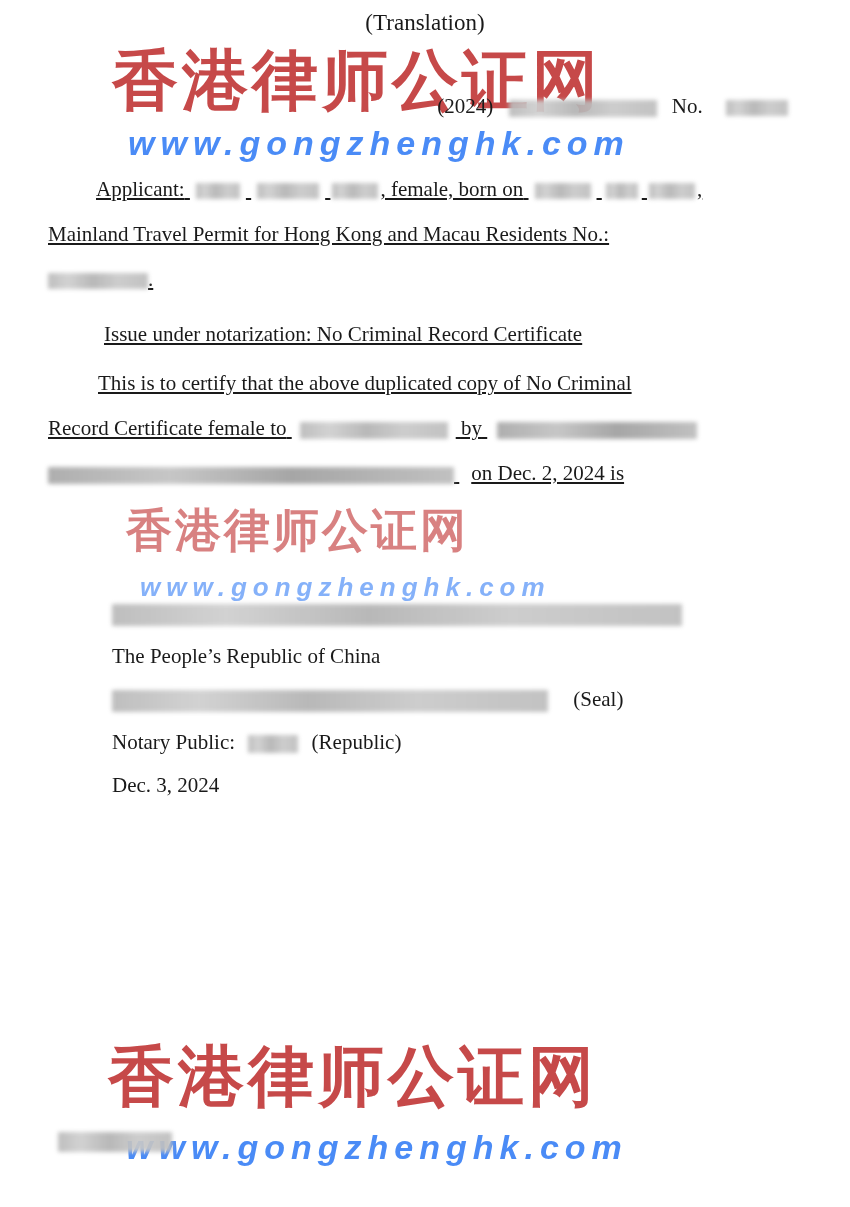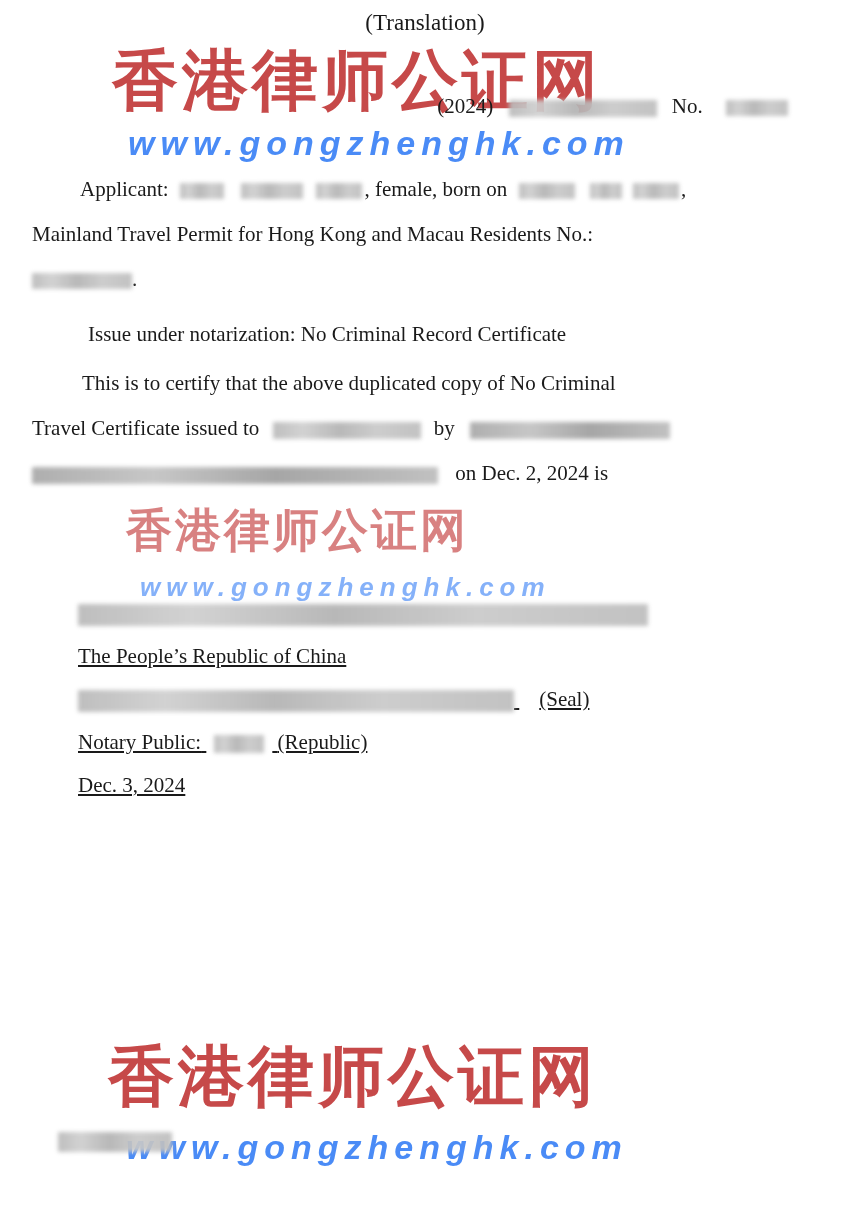--- a/index.html
+++ b/index.html
@@ -83,39 +83,39 @@
     margin-top: 10px;
   }
   .docnum {
     text-align: right;
     font-size: 21px;
     margin-top: 58px;
     padding-right: 62px;
   }
   .body-block {
     margin-top: 48px;
-    padding: 0 48px 0 32px;
+    padding: 0 48px 0 48px;
     font-size: 21px;
     line-height: 45px;
+    text-decoration: underline;
   }
   .para {
     text-align: justify;
     text-justify: inter-word;
     margin: 0;
   }
   .para.indent { text-indent: 50px; }
   .para.center-ish { padding-left: 56px; }
 
   .spacer-lg { height: 96px; }
 
   .sig-block {
-    padding-left: 78px;
+    padding-left: 112px;
     font-size: 21px;
     line-height: 43px;
-    text-decoration: underline;
   }
   .sig-line { white-space: nowrap; }
 
   .bottom-redact {
     position: absolute;
     left: 58px;
     top: 1132px;
   }
 </style>
 </head>
@@ -159,21 +159,21 @@
 
       <p class="para center-ish" style="margin-top:10px;">
         <span>Issue under notarization: No Criminal Record Certificate</span>
       </p>
 
       <p class="para indent" style="margin-top:4px;">
         <span>This is to certify that the above duplicated copy of No Criminal</span>
       </p>
 
       <p class="para">
-        <span>Travel Certificate issued to</span>
+        <span>Record Certificate female to</span>
         <span class="redact" style="width:148px;height:17px;margin:0 8px;"></span>
         <span>by</span>
         <span class="redact dark" style="width:200px;height:17px;margin-left:10px;"></span>
       </p>
 
       <p class="para">
         <span class="redact dark" style="width:406px;height:17px;"></span>
         <span style="margin-left:12px;">on Dec. 2, 2024 is</span>
       </p>
 

